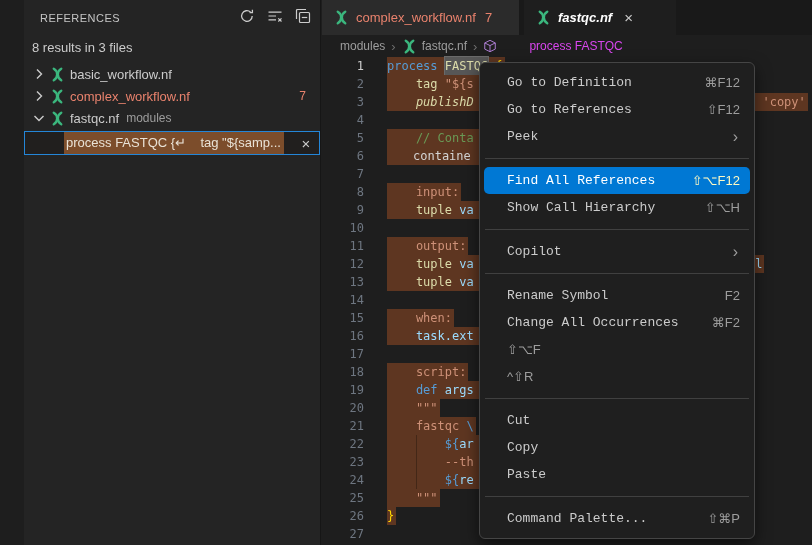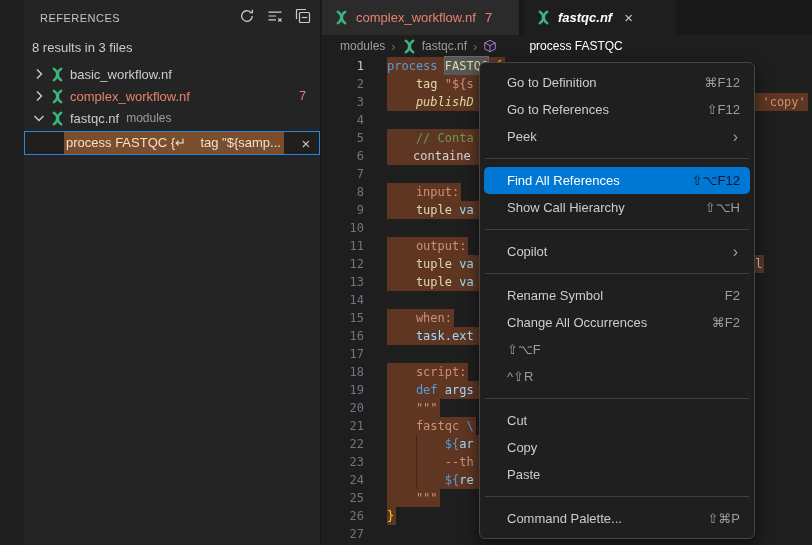--- a/index.html
+++ b/index.html
@@ -42,21 +42,21 @@
   .tab-inactive { background:#2b2b2b; color:#e9826d; width:197px; }
   .tab-inactive .tab-badge { margin-left:9px; color:#e9826d; }
   .tab-active { background:#1e1e1e; color:#ffffff; margin-left:5px; width:152px; }
   .tab-active .tab-label { font-style:italic; font-weight:bold; }
   .tab-close { margin-left:12px; color:#cccccc; font-size:15px; cursor:pointer; }
 
   .breadcrumb { height:22px; display:flex; align-items:center; padding-left:18px;
                 font-size:12px; color:#9d9d9d; background:#1e1e1e; }
   .crumb { display:flex; align-items:center; gap:5px; cursor:pointer; white-space:nowrap; }
   .crumb-sep { margin:0 6px; color:#6e6e6e; font-size:13px; }
-  .crumb-bright { color:#ffffff;gap:32px; }
+  .crumb-bright { color:#d946ef;gap:32px; }
 
   
   .code { position:relative; font-family:"DejaVu Sans Mono", monospace; font-size:12px; }
   .code-line { position:relative; height:18px; }
   .ln { position:absolute; left:0; top:0; width:42px; text-align:right; color:#6e7681;
         line-height:18px; }
   .ln-active { color:#cccccc; }
   .hl-rect { position:absolute; top:0; height:18px; background:#5e3621; }
   .seg { position:absolute; top:0; line-height:18px; white-space:pre; }
   .seg-box { background:#575757; outline:1px solid #6a6a6a; }
@@ -64,25 +64,25 @@
   .c-kw{color:#569cd6} .c-fn{color:#dcdcaa} .c-str{color:#ce9178} .c-cm{color:#6a9955}
   .c-vr{color:#9cdcfe} .c-lb{color:#ce9178} .c-br{color:#ffd700} .c-tx{color:#d4d4d4}
 
   
   .context-menu { position:absolute; left:157px; top:62px; width:276px; background:#1f1f1f;
                   border:1px solid #454545; border-radius:6px; padding:6px 4px;
                   box-shadow:0 6px 16px rgba(0,0,0,0.55); z-index:10; }
   .menu-item { height:27px; display:flex; align-items:center; border-radius:5px;
                padding:0 10px 0 23px; font-size:13px; color:#cccccc; cursor:pointer;
                position:relative; }
-  .menu-item .mi-label { flex:1 1 auto; }
+  .menu-item .mi-label { flex:1 1 auto;font-family:Liberation Mono, monospace; }
   .menu-item .mi-shortcut { color:#9d9d9d; font-size:13px; }
   .menu-item .mi-sub { color:#9d9d9d; font-size:16px; line-height:16px; margin-right:2px; }
   .menu-item-highlighted { background:#0078d4; color:#ffffff; }
-  .menu-item-highlighted .mi-shortcut { color:#0f172a;text-align:center; }
+  .menu-item-highlighted .mi-shortcut { color:#fef9c3;text-align:center; }
   .menu-sep { height:1px; background:#404040; margin:8px 1px; }
 </style>
 </head>
 <body>
 
 <div class="app">
 
   <aside class="sidebar">
     <div class="panel-header">
       <span class="panel-title">REFERENCES</span>

